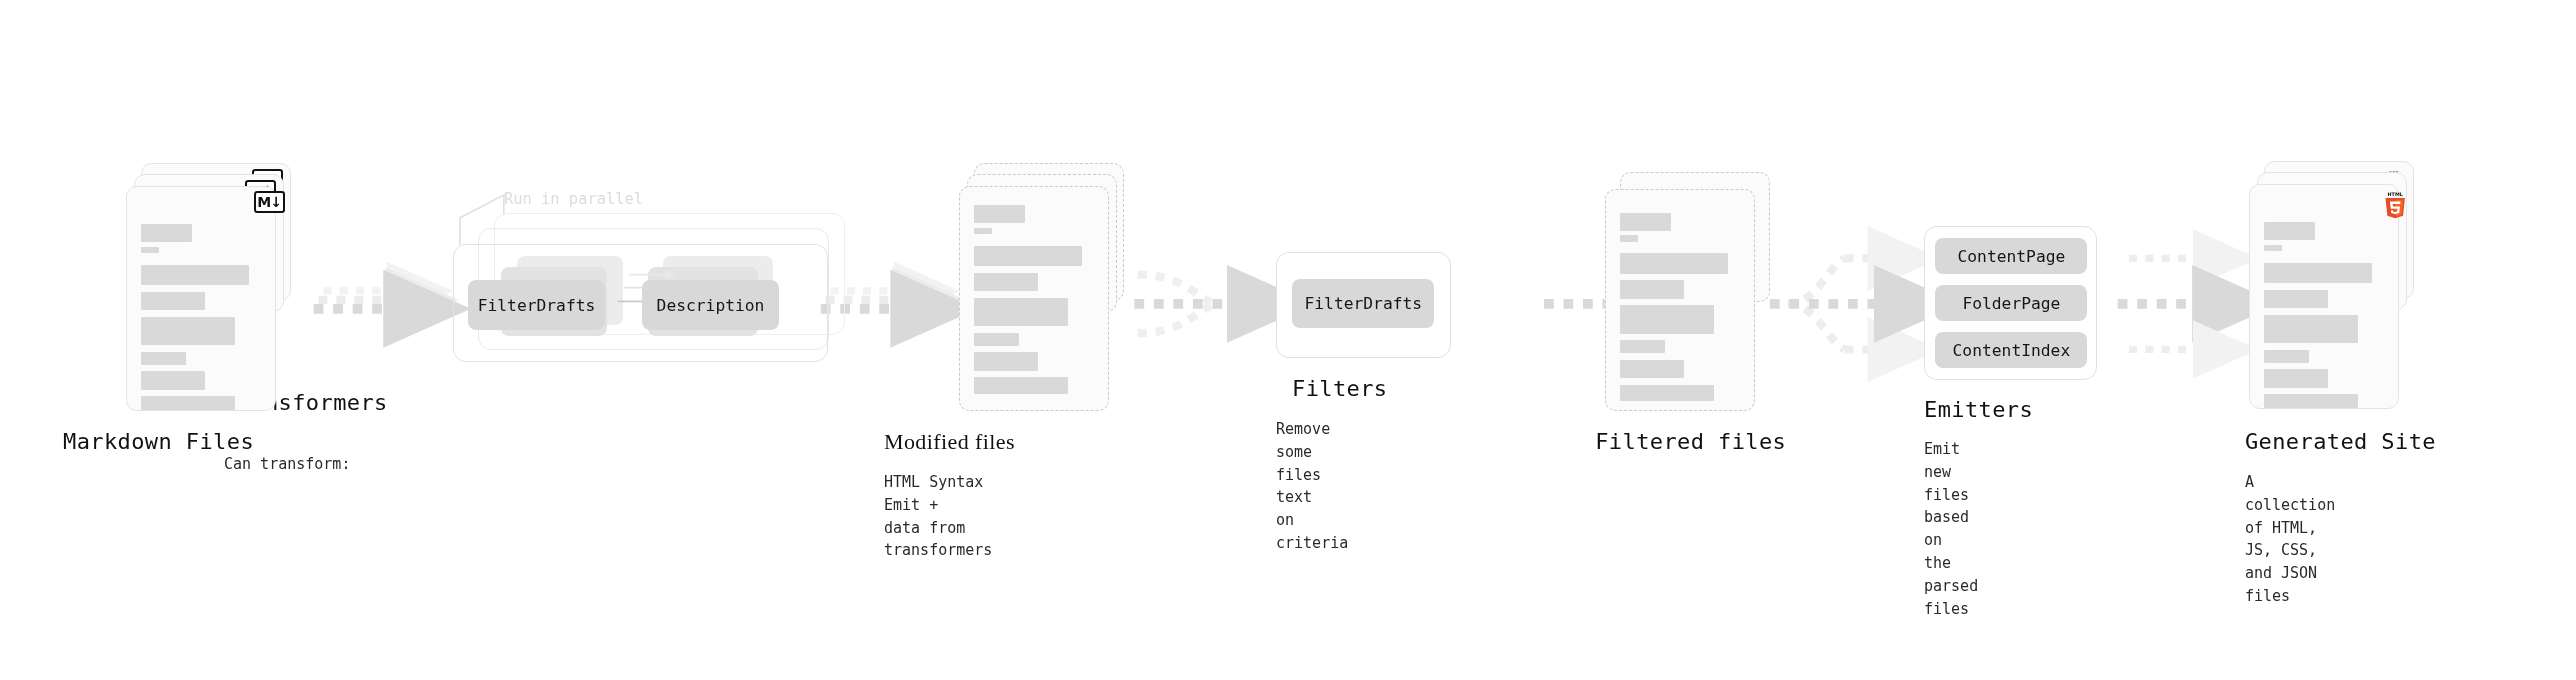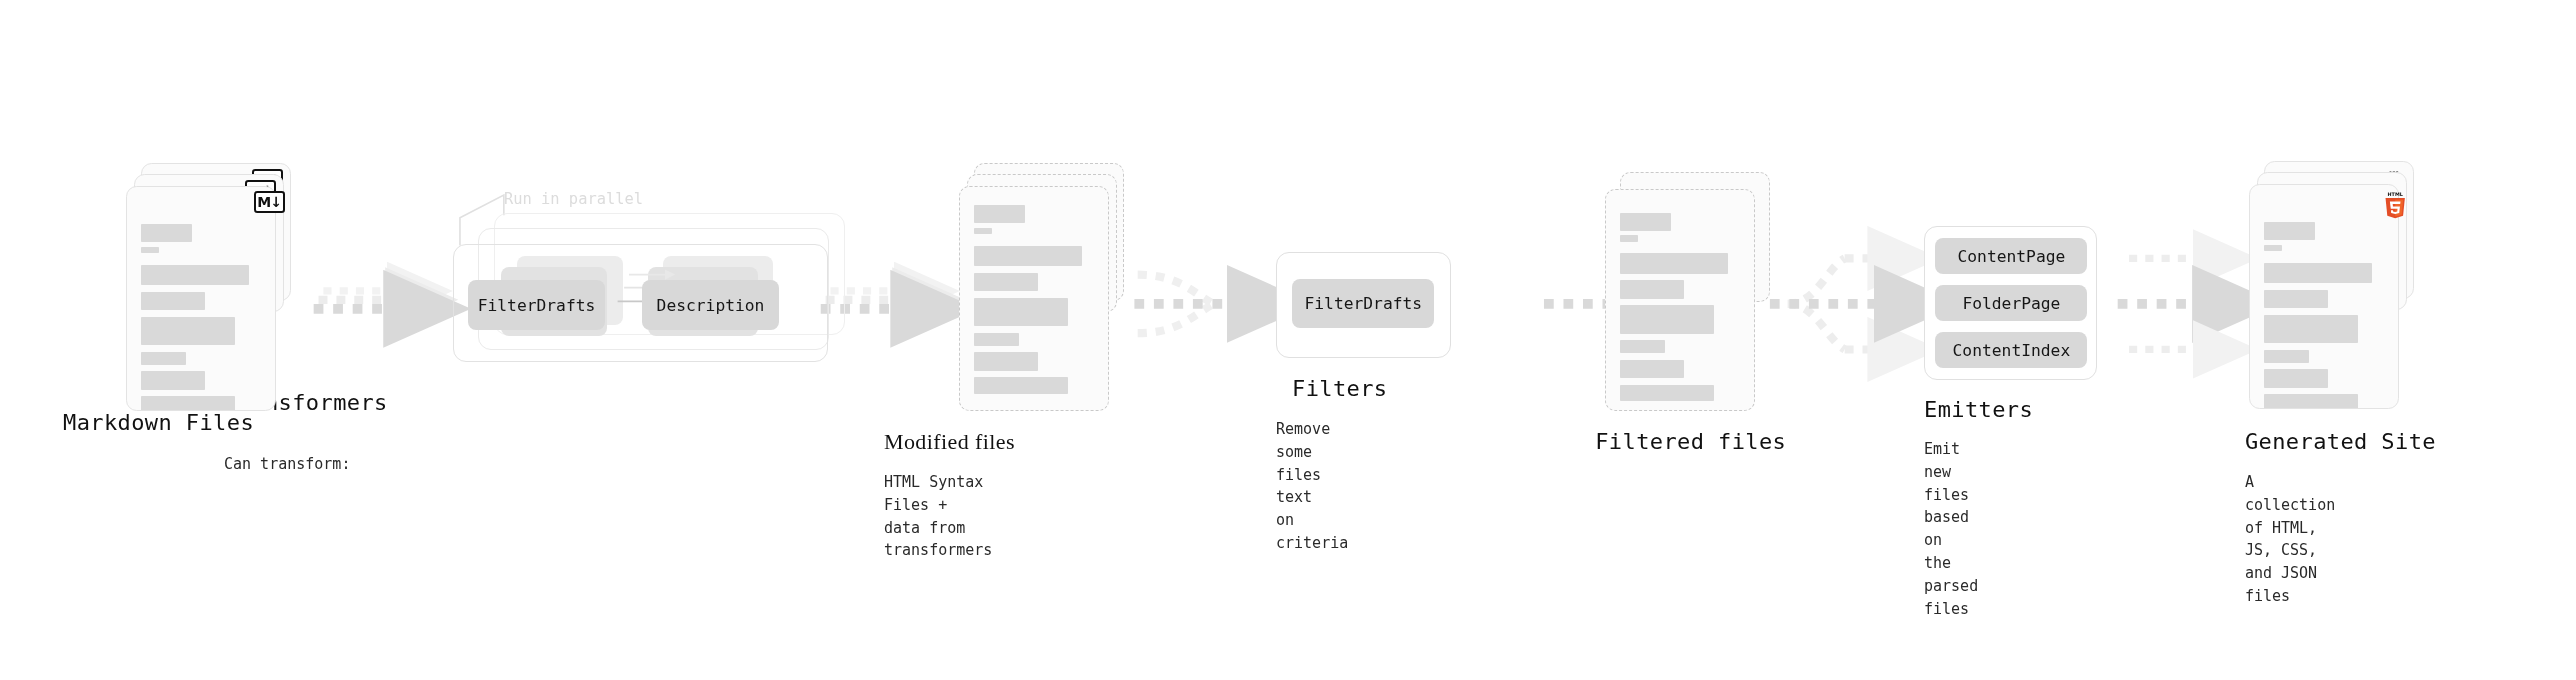--- a/index.html
+++ b/index.html
@@ -227,21 +227,21 @@
           <div class="doc-line" style="width:94px;height:28.4px;"></div>
           <div class="doc-line" style="width:45px;height:13px;"></div>
           <div class="doc-line" style="width:64px;height:18.7px;"></div>
           <div class="doc-line" style="width:94px;height:16.3px;"></div>
         </div>
       </div>
       <div class="badge badge-md" style="z-index:9;">
         <div class="md-icon">M↓</div>
       </div>
     </div>
-    <div class="stage-title" style="position:absolute;left:-63px;top:410px;text-align:right;">Markdown Files</div>
+    <div class="stage-title" style="position:absolute;left:-63px;top:429px;text-align:right;">Markdown Files</div>
   </div>
 
   <div class="stage-col" style="left:445px;">
 
     <div class="group-box" style="left:49px; top:213px; width:351px; height:122px; border-color:#efefef;"></div>
     <div class="group-box" style="left:32.5px; top:228px; width:351px; height:122px; border-color:#eaeaea;"></div>
     <div class="group-box" style="left:8.1px; top:244px; width:375px; height:118px; border-color:#e2e2e2;"></div>
 
     <div class="chip ghost2" style="left:72px; top:256px; width:106px; height:69px;"></div>
     <div class="chip ghost1" style="left:56px; top:267px; width:106px; height:69px;"></div>
@@ -285,21 +285,21 @@
           <div class="doc-line" style="width:108px;height:20.3px;"></div>
           <div class="doc-line" style="width:64px;height:18.7px;"></div>
           <div class="doc-line" style="width:94px;height:28.4px;"></div>
           <div class="doc-line" style="width:45px;height:13px;"></div>
           <div class="doc-line" style="width:64px;height:18.7px;"></div>
           <div class="doc-line" style="width:94px;height:16.3px;"></div>
         </div>
       </div>
     </div>
     <div class="stage-title" style="position:absolute;left:-75px;top:429px;font-family:Liberation Serif, serif;">Modified files</div>
-    <div class="stage-desc" style="position:absolute;left:-75px;top:462px;">HTML Syntax Files +
+    <div class="stage-desc" style="position:absolute;left:-75px;top:462px;">HTML Syntax Emit +
 data from transformers</div>
   </div>
 
   <div class="stage-col" style="left:1276px;">
     <div class="group-box" style="left:0px; top:252px; width:175px; height:106px; background:#ffffff;"></div>
     <div class="chip" style="left:16.3px; top:279px; width:142px; height:49px;">FilterDrafts</div>
     <div class="stage-title" style="position:absolute;left:16px;top:376px;">Filters</div>
     <div class="stage-desc" style="position:absolute;left:0px;top:409px;">Remove some files text
 on criteria</div>
   </div>

